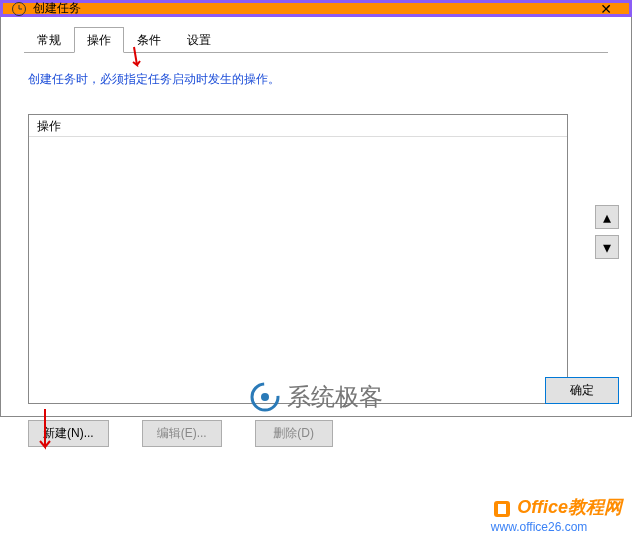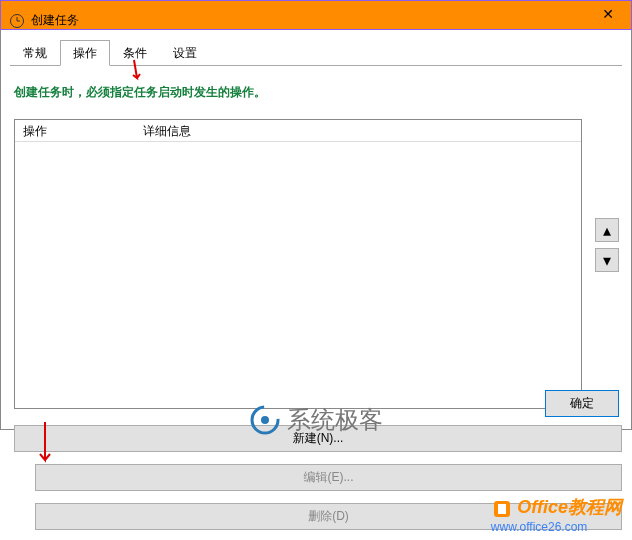--- a/index.html
+++ b/index.html
@@ -1,50 +1,50 @@
 <!DOCTYPE html>
 <html><head>
   <meta charset="utf-8">
   <style>
     * { margin: 0; padding: 0; box-sizing: border-box; font-family: "Microsoft YaHei", sans-serif; }
     body { width: 632px; height: 540px; background: #fff; position: relative; overflow: hidden; }
     
-    .titlebar { height: 30px; background: #ff8c00; display: flex; align-items: flex-end; padding: 0 0 0 8px; border: 1px solid #8b5cf6; }
+    .titlebar { height: 17px; background: #ff8c00; display: flex; align-items: center; padding: 0 0 0 8px; border: 3px solid #8b5cf6; }
     .titlebar-icon { width: 16px; height: 16px; margin-right: 6px; }
     .title-text { font-size: 12px; flex: 1; color: #000; }
     .close-btn { width: 46px; height: 30px; display: flex; align-items: center; justify-content: center; font-size: 14px; cursor: pointer; }
     
-    .content { border: 1px solid #888; border-top: none; height: 400px; padding: 10px 9px; background: #fff; position: relative; }
+    .content { border: 1px solid #888; border-top: none; height: 400px; padding: 10px 23px; background: #fff; position: relative; }
     
     .tabs { display: flex; border-bottom: 1px solid #aaa; height: 26px; }
     .tab { padding: 4px 12px; font-size: 12px; cursor: pointer; border: 1px solid transparent; border-bottom: none; }
     .tab.active { border: 1px solid #aaa; border-bottom: 1px solid #fff; background: #fff; margin-bottom: -1px; }
     
-    .instruction { font-size: 12px; margin: 18px 0 18px 4px; color: #15803d; font-weight: bold; }
+    .instruction { font-size: 12px; margin: 18px 0 26px 4px; color: #1d4ed8; }
     
     .listbox { border: 1px solid #888; height: 290px; margin: 0 40px 0 4px; position: relative; background: #fff; }
     .list-header { display: flex; border-bottom: 1px solid #ddd; height: 22px; }
     .col-header { font-size: 12px; padding: 3px 8px; }
     .col1 { width: 120px; }
     .col2 { flex: 1; }
     
     .side-buttons { position: absolute; right: 12px; top: 188px; display: flex; flex-direction: column; gap: 6px; }
     .side-btn { width: 24px; height: 24px; border: 1px solid #adadad; background: #e1e1e1; display: flex; align-items: center; justify-content: center; cursor: pointer; }
     
-    .action-buttons { display: flex; gap: 12px; margin: 16px 0 0 4px; flex-direction: column; }
+    .action-buttons { display: flex; gap: 12px; margin: 16px 0 0 4px; }
     .btn { padding: 4px 14px; font-size: 12px; border: 1px solid #adadad; background: #e1e1e1; cursor: pointer; min-width: 78px; text-align: center; }
     .btn.disabled { color: #888; margin-left: 21px; }
     
     .bottom-buttons { position: absolute; bottom: 12px; right: 12px; display: flex; gap: 10px; }
     .bottom-btn { padding: 4px 24px; font-size: 12px; border: 1px solid #0078d7; background: #e1e1e1; cursor: pointer; }
     
     .arrow-red { position: absolute; }
     .arrow-red svg { display: block; }
     
-    .watermark-center { position: absolute; left: 50%; top: 390px; transform: translate(-50%, -50%); display: flex; align-items: center; gap: 6px; pointer-events: none; }
+    .watermark-center { position: absolute; left: 50%; top: 380px; transform: translate(-50%, -50%); display: flex; align-items: center; gap: 6px; pointer-events: none; }
     .watermark-center .wm-text { font-size: 24px; color: #777; }
     
     .watermark-br { position: absolute; right: 10px; bottom: 6px; text-align: left; pointer-events: none; }
     .wm-office { font-size: 18px; font-weight: bold; color: #ff8c00; font-style: italic; }
     .wm-url { font-size: 12px; color: #3b82f6; }
   </style>
 </head>
 <body>
 
 <div class="titlebar">
@@ -74,21 +74,20 @@
     <svg width="20" height="28">
         <path d="M7 2 L10 20 L6 17 L10 20 L13 16" fill="none" stroke="#d00" stroke-width="2"></path>
       </svg>
   </div>
 
   <p class="instruction">创建任务时，必须指定任务启动时发生的操作。</p>
 
   <div class="listbox">
     <div class="list-header">
       <div class="col-header col1">操作</div>
-      <div class="col-header col2">详细信息</div>
     </div>
   </div>
 
   <div class="side-buttons">
     <div class="side-btn">
         <span>▴</span>
       </div>
     <div class="side-btn">
         <span>▾</span>
       </div>

